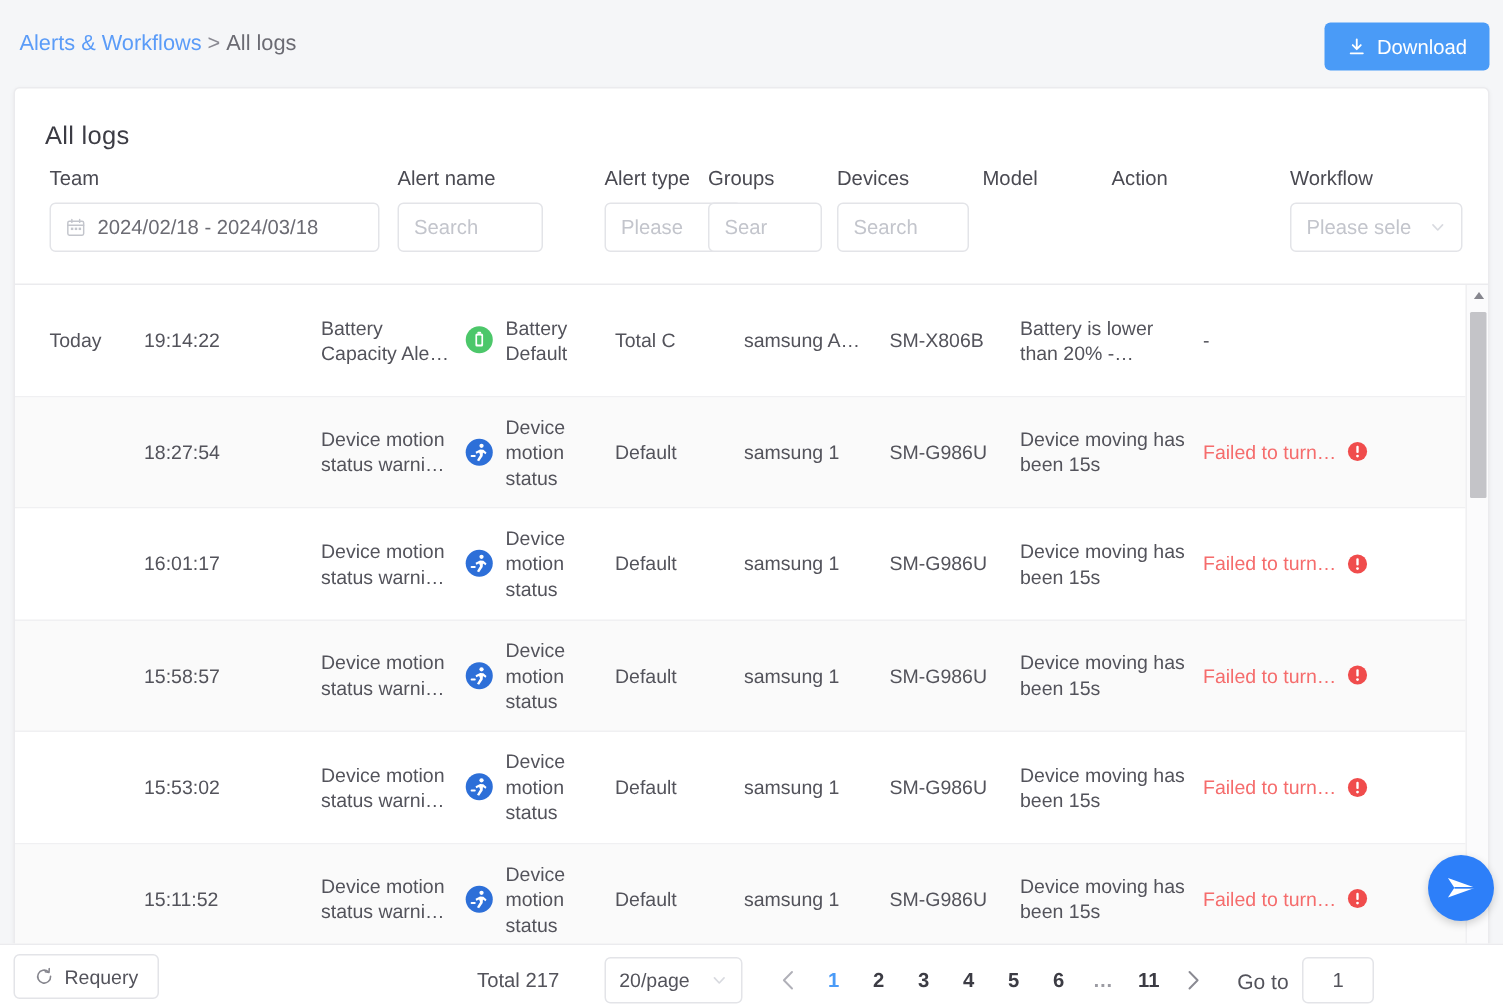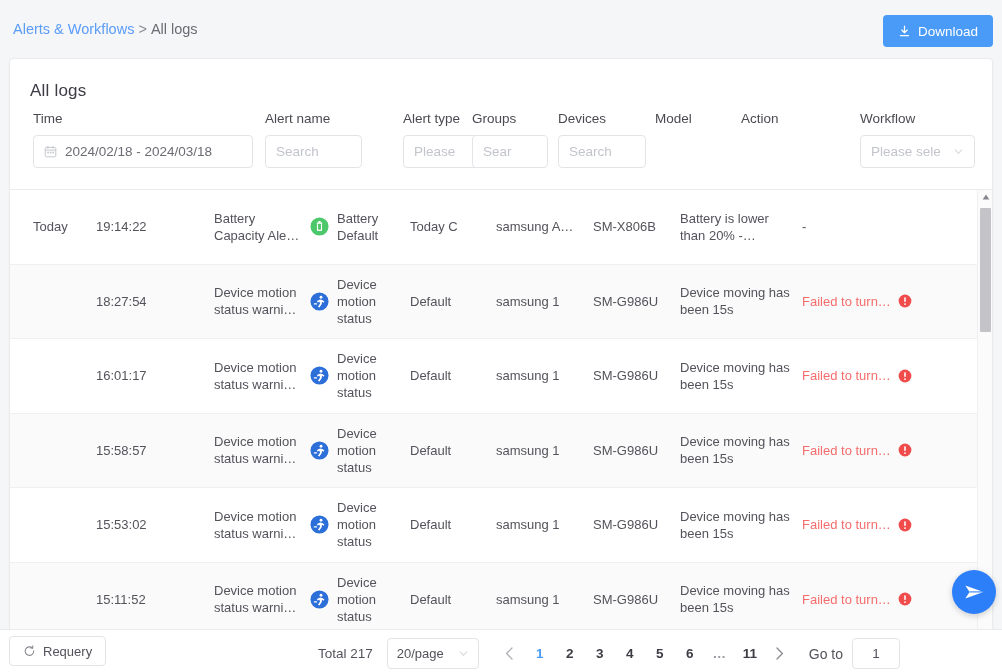--- a/index.html
+++ b/index.html
@@ -136,20 +136,21 @@
     position: absolute; left: 318px; top: 0; height: 47px;
     display: flex; align-items: center; gap: 0;
     font-size: 13.5px; color: #53535b;
   }
   .total { margin-right: 14px; white-space: nowrap; }
   .pagesize {
     width: 92px; height: 31px; border: 1px solid #e3e4e8; border-radius: 4px;
     display: flex; align-items: center; justify-content: space-between;
     padding: 0 9px; font-size: 13px; color: #53535b; cursor: pointer;
     margin-right: 16px;
+    margin-left: 16px;
   }
   .pg-arrow {
     width: 30px; height: 30px; display: flex; align-items: center;
     justify-content: center; cursor: pointer; color: #9b9ba3;
   }
   .pg-num {
     min-width: 30px; height: 30px; display: flex; align-items: center;
     justify-content: center; cursor: pointer; font-size: 13.5px;
     color: #3c3c44; font-weight: bold; padding: 0 3px;
   }
@@ -192,21 +193,21 @@
     </div>
   </div>
 
   <div class="card">
 
     <div class="card-title">All logs</div>
 
     <div class="filters">
 
       <div class="f-col" style="left:23px;width:220px;">
-        <span class="f-label">Time</span>
+        <span class="f-label">Team</span>
         <div class="f-input" style="width:220px;">
           <svg class="cal-icon" viewBox="0 0 16 16">
             <rect x="1.5" y="3" width="13" height="11.5" rx="1.3" fill="none" stroke="#c3c5cc" stroke-width="1.2"></rect>
             <path d="M1.5 6.3 H14.5 M4.8 1.6 V4 M11.2 1.6 V4" stroke="#c3c5cc" stroke-width="1.2" stroke-linecap="round"></path>
             <rect x="4" y="8.3" width="2" height="2" fill="#c3c5cc"></rect>
             <rect x="7.2" y="8.3" width="2" height="2" fill="#c3c5cc"></rect>
             <rect x="10.4" y="8.3" width="2" height="2" fill="#c3c5cc"></rect>
           </svg>
           <span>2024/02/18 - 2024/03/18</span>
         </div>
@@ -272,21 +273,21 @@
         <div class="cell c-alert">Battery Capacity Ale…</div>
         <div class="cell c-type">
           <svg class="type-ico" viewBox="0 0 20 20">
             <circle cx="10" cy="10" r="9.5" fill="#4cc76a"></circle>
             <rect x="7.3" y="5.6" width="5.4" height="9.2" rx="1.1" fill="#fff"></rect>
             <rect x="8.7" y="4.3" width="2.6" height="1.5" rx=".5" fill="#fff"></rect>
             <rect x="8.5" y="7.1" width="3" height="6.2" rx=".5" fill="#4cc76a"></rect>
           </svg>
           <span class="type-txt">Battery Default</span>
         </div>
-        <div class="cell c-group">Today C</div>
+        <div class="cell c-group">Total C</div>
         <div class="cell c-device">samsung A…</div>
         <div class="cell c-model">SM-X806B</div>
         <div class="cell c-action">Battery is lower than 20% -…</div>
         <div class="cell c-flow">
           <span>-</span>
         </div>
       </div>
 
       <div class="trow alt">
         <div class="cell c-day"></div>

